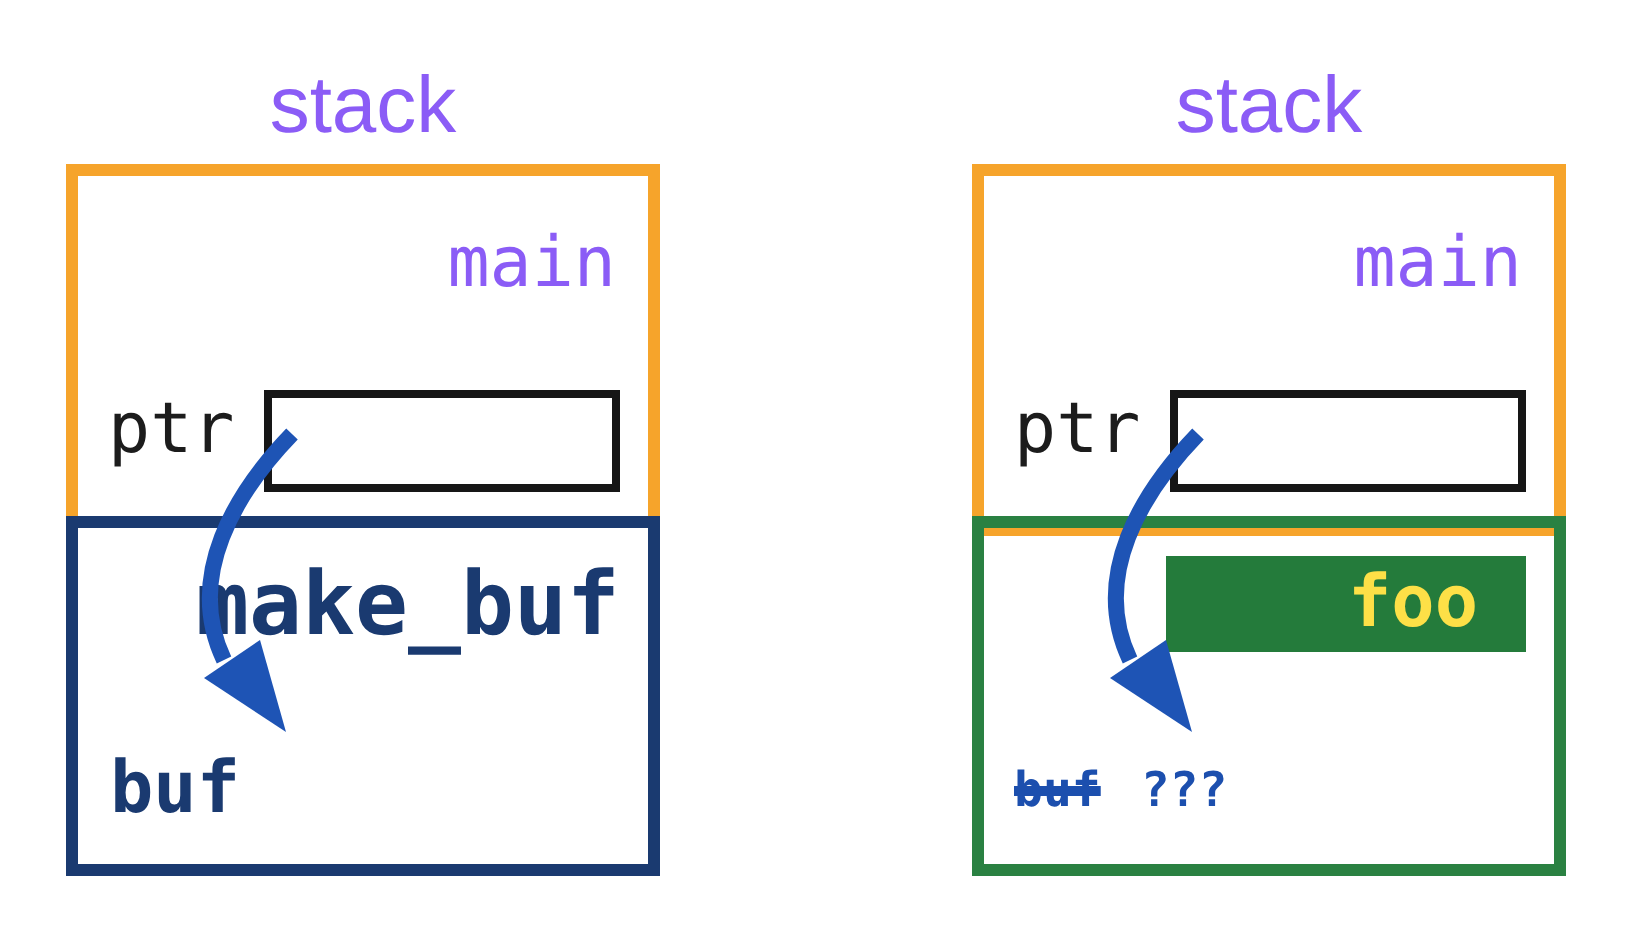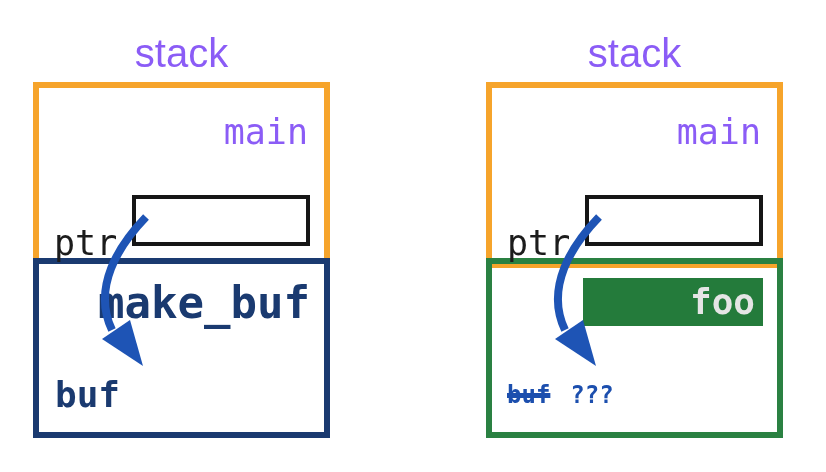--- a/index.html
+++ b/index.html
@@ -52,21 +52,20 @@
     color: #8b5cf6;
     top: 115px;
     width: 160px;
     text-align: right;
   }
   .ptr-label {
     font-size: 35px;
     line-height: 35px;
     color: #1c1c1c;
     top: 198px;
-    margin-top: 28px;
   }
   .ptr-box {
     top: 195px;
     width: 178px;
     height: 51px;
     border: 4px solid #161616;
     background: #ffffff;
   }
   .callee-name {
     font-size: 44px;
@@ -82,26 +81,26 @@
     line-height: 36px;
     font-weight: bold;
     color: #1A3A70;
     top: 377px;
   }
   .foo-bar {
     top: 278px;
     width: 180px;
     height: 48px;
     background: #247B3B;
-    color: #e5e5e5;
+    color: #fde047;
     font-size: 36px;
     line-height: 48px;
     font-weight: bold;
     text-align: right;
-    padding-right: 8px;
+    padding-right: 24px;
   }
   .buf-row {
     top: 377px;
     font-size: 24px;
     line-height: 36px;
     font-weight: bold;
     color: #1C4FAE;
     white-space: nowrap;
   }
   .struck {

